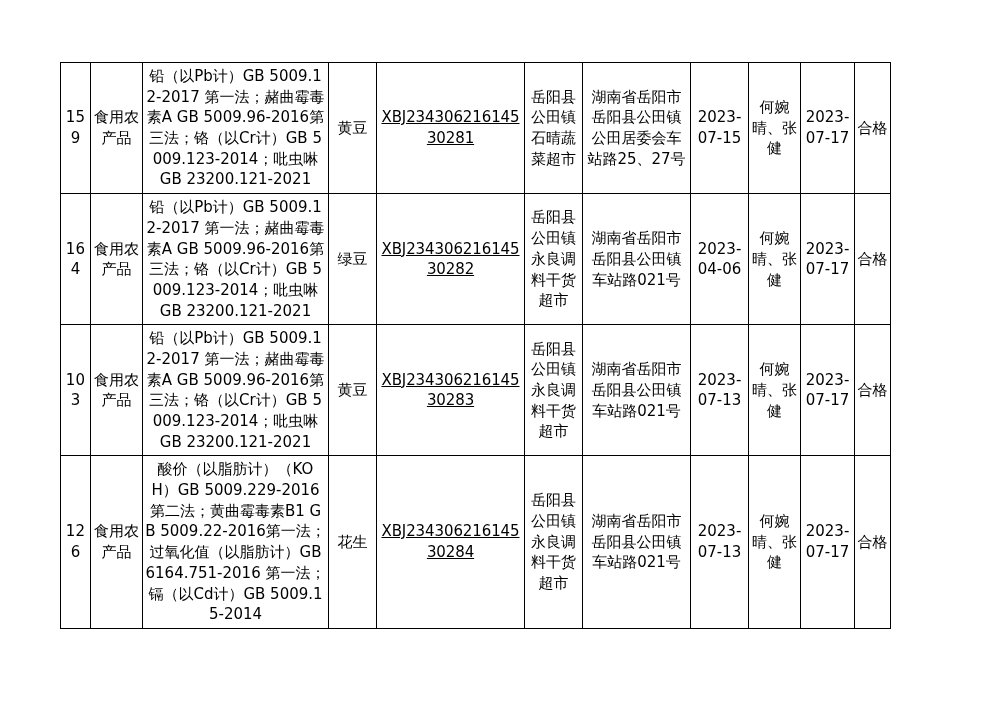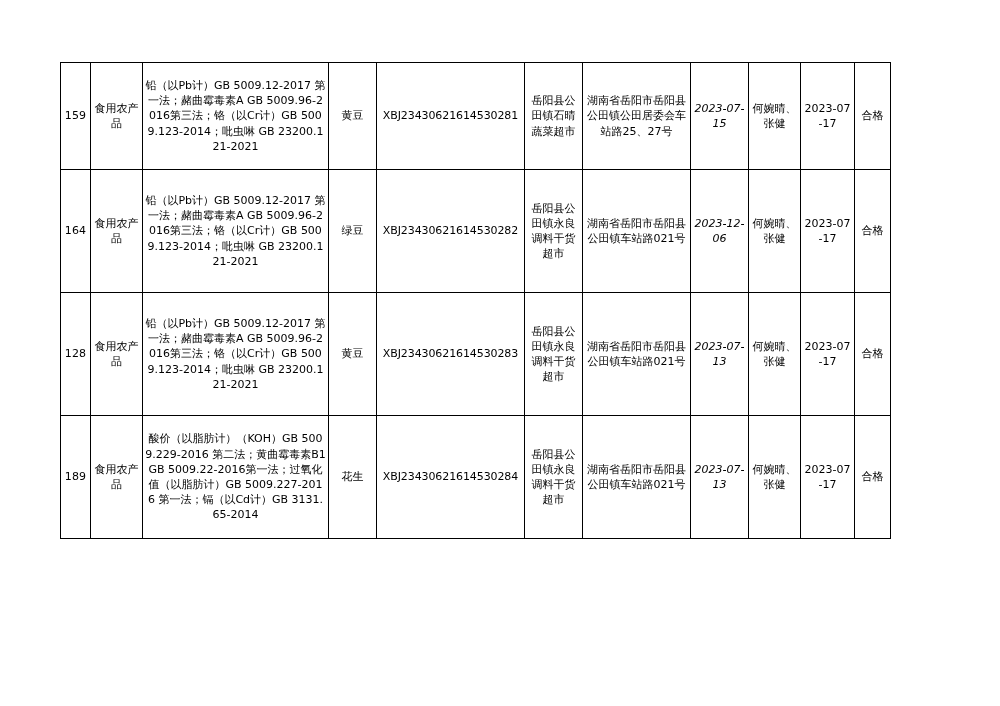--- a/index.html
+++ b/index.html
@@ -31,45 +31,45 @@
     table-layout: fixed;
     width: 830px;
     border: 1px solid #000;
   }
   table.insp td {
     border: 1px solid #000;
     padding: 3px 2px;
     vertical-align: middle;
     text-align: center;
     line-height: 1.38;
-    font-size: 11px;
+    font-size: 15px;
     font-family: "DejaVu Sans", "Liberation Sans", sans-serif;
     word-break: break-all;
   }
   
   col.c-no     { width: 30px; }
   col.c-cat    { width: 52px; }
   col.c-item   { width: 186px; }
   col.c-name   { width: 48px; }
   col.c-code   { width: 148px; }
   col.c-org    { width: 58px; }
   col.c-addr   { width: 108px; }
   col.c-d1     { width: 58px; }
   col.c-insp   { width: 52px; }
   col.c-d2     { width: 54px; }
   col.c-res    { width: 36px; }
 
   td.no      { font-size: 11px; letter-spacing: 0.2px; }
   td.cat     { font-size: 11px; }
   td.item    { font-size: 11px; text-align: center; line-height: 1.5; padding: 6px 4px; }
   td.name    { font-size: 12px; }
-  td.code    { font-size: 11.5px; letter-spacing: -0.1px; }
+  td.code    { font-size: 11.5px; letter-spacing: -0.1px; text-decoration: underline; }
   td.org     { font-size: 11px; line-height: 1.5; }
   td.addr    { font-size: 11px; line-height: 1.5; }
-  td.d1      { font-size: 11px; line-height: 1.5; font-style: italic; }
+  td.d1      { font-size: 11px; line-height: 1.5; }
   td.insp    { font-size: 11px; line-height: 1.5; }
   td.d2      { font-size: 11px; line-height: 1.5; }
   td.res     { font-size: 11px; }
 
   .row-101 td { height: 100px; }
   .row-102 td { height: 116px; }
   .row-103 td { height: 116px; }
   .row-104 td { height: 116px; }
 </style>
 </head>
@@ -106,42 +106,42 @@
           <td class="res">合格</td>
         </tr>
         <tr class="row-102">
           <td class="no">164</td>
           <td class="cat">食用农产品</td>
           <td class="item">铅（以Pb计）GB 5009.12-2017 第一法；赭曲霉毒素A GB 5009.96-2016第三法；铬（以Cr计）GB 5009.123-2014；吡虫啉 GB 23200.121-2021</td>
           <td class="name">绿豆</td>
           <td class="code">XBJ23430621614530282</td>
           <td class="org">岳阳县公田镇永良调料干货超市</td>
           <td class="addr">湖南省岳阳市岳阳县公田镇车站路021号</td>
-          <td class="d1">2023-12-06</td>
+          <td class="d1">2023-04-06</td>
           <td class="insp">何婉晴、张健</td>
           <td class="d2">2023-07-17</td>
           <td class="res">合格</td>
         </tr>
         <tr class="row-103">
-          <td class="no">128</td>
+          <td class="no">103</td>
           <td class="cat">食用农产品</td>
           <td class="item">铅（以Pb计）GB 5009.12-2017 第一法；赭曲霉毒素A GB 5009.96-2016第三法；铬（以Cr计）GB 5009.123-2014；吡虫啉 GB 23200.121-2021</td>
           <td class="name">黄豆</td>
           <td class="code">XBJ23430621614530283</td>
           <td class="org">岳阳县公田镇永良调料干货超市</td>
           <td class="addr">湖南省岳阳市岳阳县公田镇车站路021号</td>
           <td class="d1">2023-07-13</td>
           <td class="insp">何婉晴、张健</td>
           <td class="d2">2023-07-17</td>
           <td class="res">合格</td>
         </tr>
         <tr class="row-104">
-          <td class="no">189</td>
+          <td class="no">126</td>
           <td class="cat">食用农产品</td>
-          <td class="item">酸价（以脂肪计）（KOH）GB 5009.229-2016 第二法；黄曲霉毒素B1 GB 5009.22-2016第一法；过氧化值（以脂肪计）GB 5009.227-2016 第一法；镉（以Cd计）GB 3131.65-2014</td>
+          <td class="item">酸价（以脂肪计）（KOH）GB 5009.229-2016 第二法；黄曲霉毒素B1 GB 5009.22-2016第一法；过氧化值（以脂肪计）GB 6164.751-2016 第一法；镉（以Cd计）GB 5009.15-2014</td>
           <td class="name">花生</td>
           <td class="code">XBJ23430621614530284</td>
           <td class="org">岳阳县公田镇永良调料干货超市</td>
           <td class="addr">湖南省岳阳市岳阳县公田镇车站路021号</td>
           <td class="d1">2023-07-13</td>
           <td class="insp">何婉晴、张健</td>
           <td class="d2">2023-07-17</td>
           <td class="res">合格</td>
         </tr>
       </tbody>

